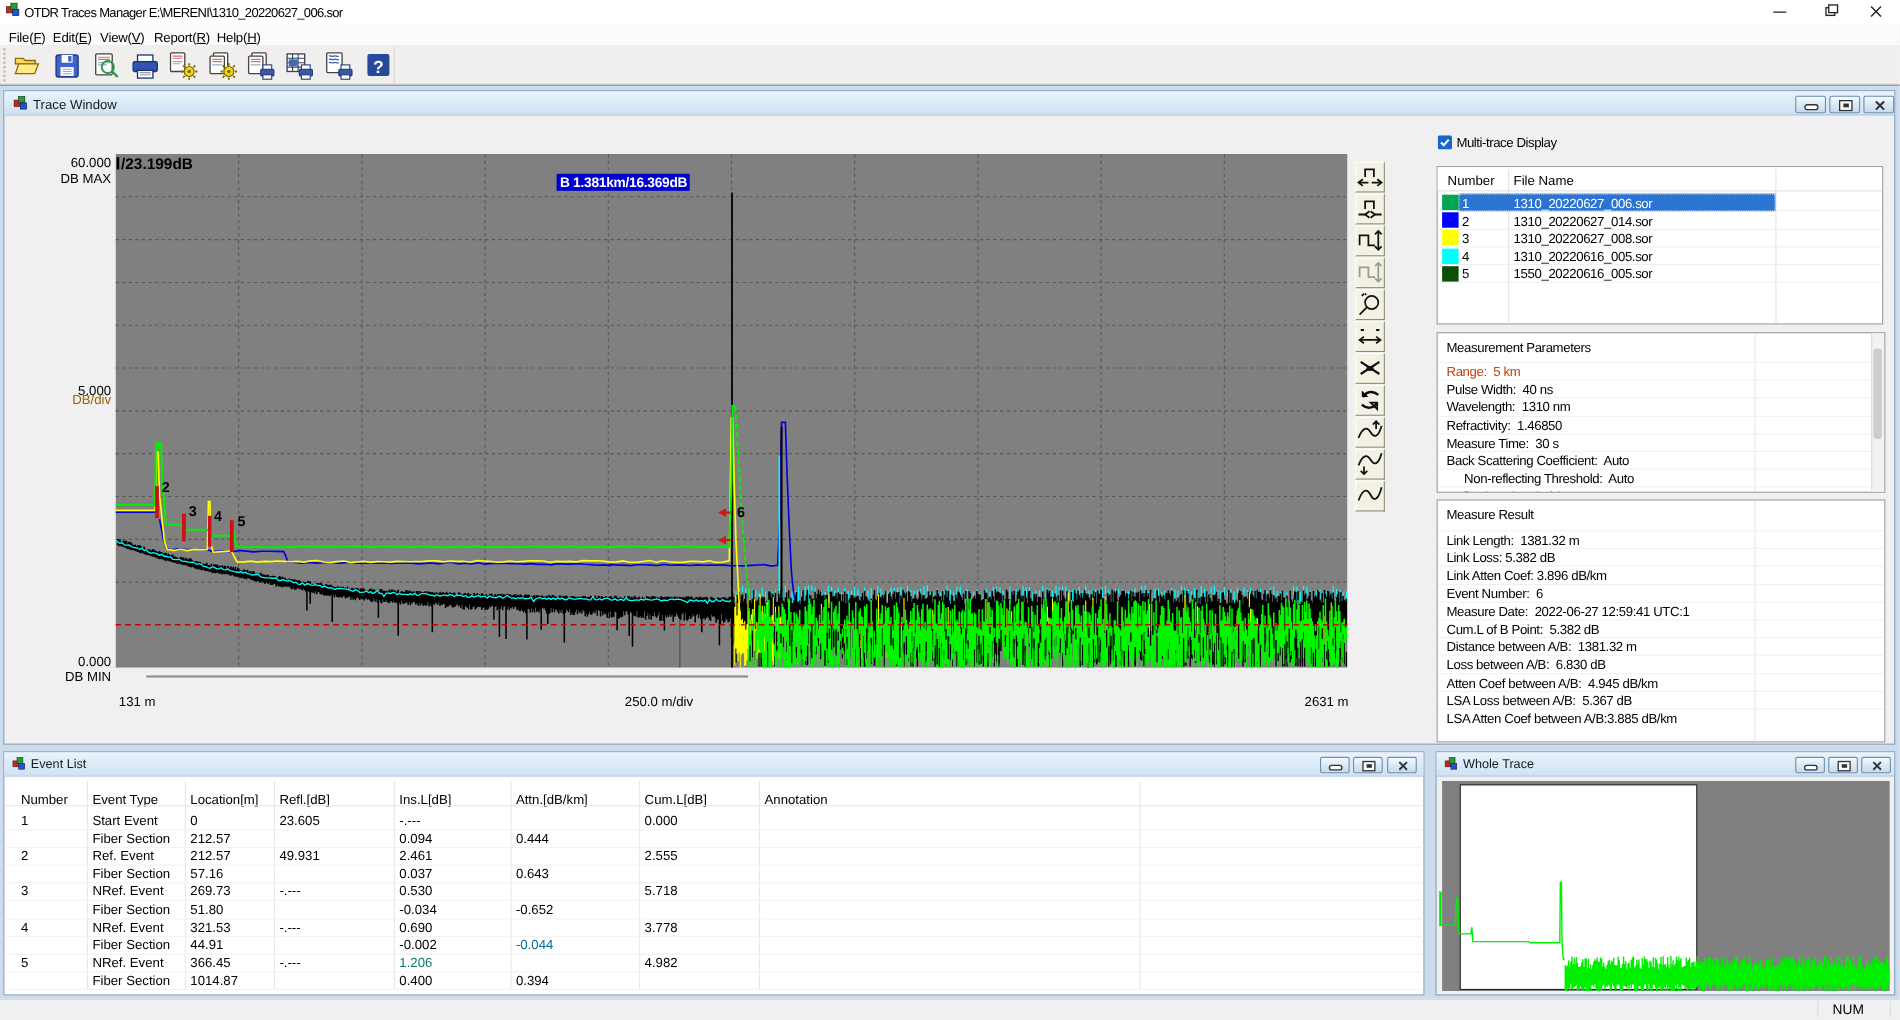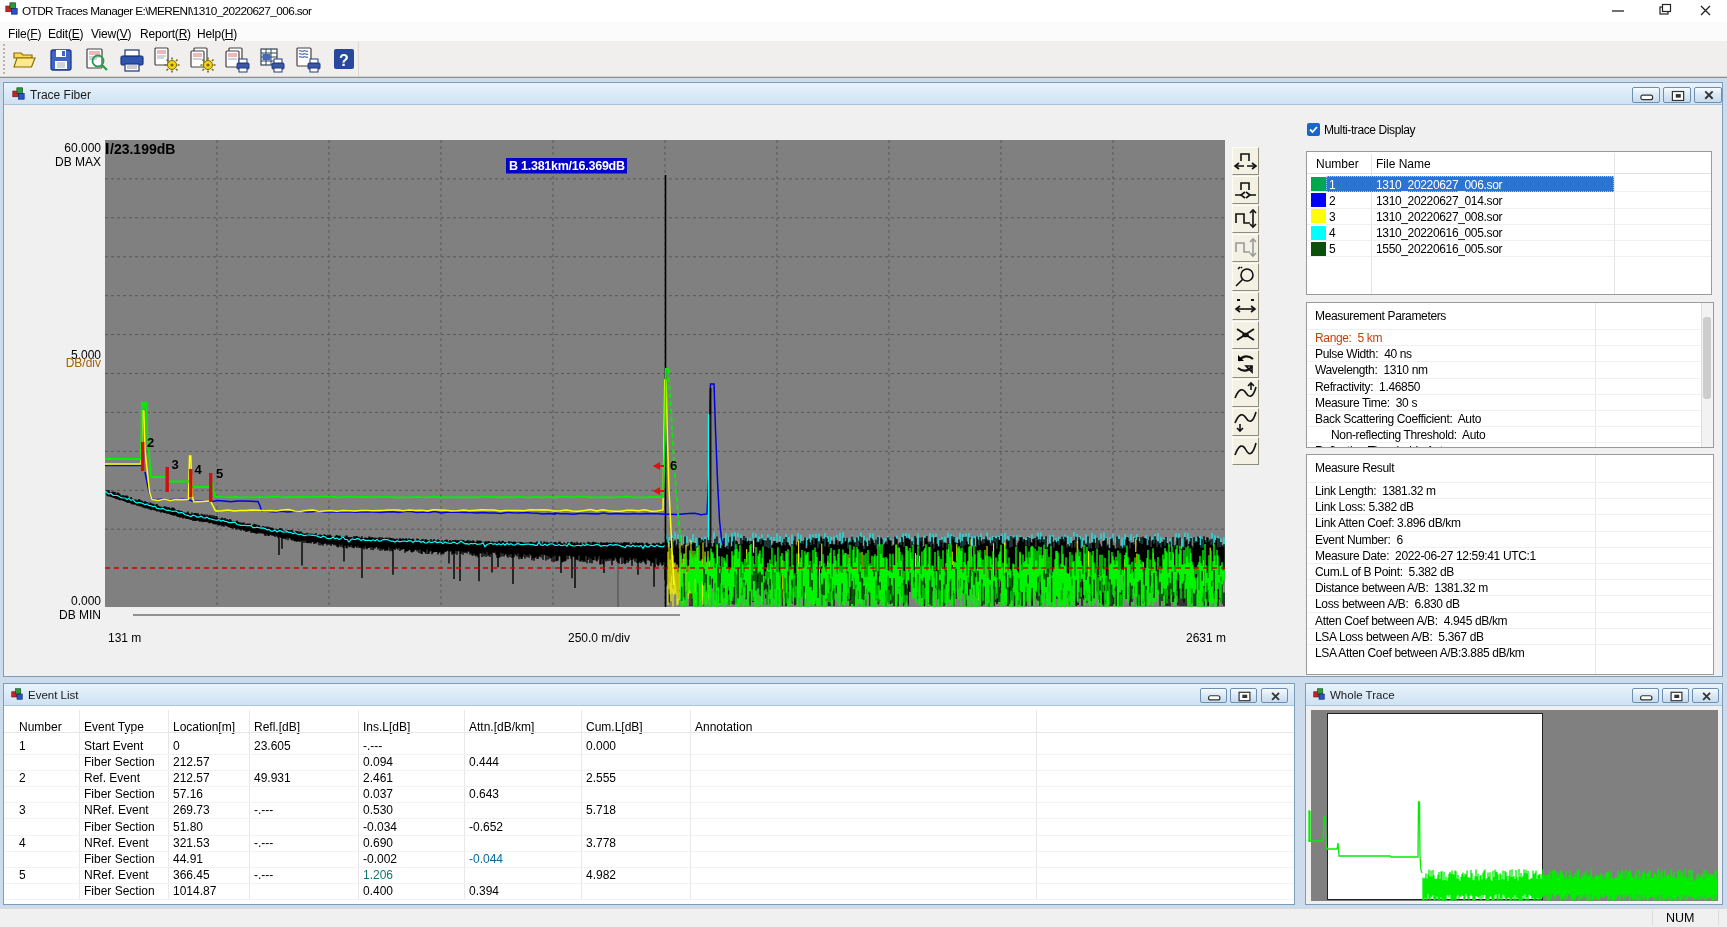--- a/index.html
+++ b/index.html
@@ -97,21 +97,21 @@
     <text x="12" y="19" font-family="Liberation Sans, sans-serif" font-size="16" font-weight="bold" fill="#fff" text-anchor="middle">?</text>
   </svg>
 <div style="position:absolute;left:0;top:77px;width:1727px;height:831px;background:#ccdcec;border-top:1px solid #8e8e8e"></div>
 <div style="position:absolute;left:3px;top:82px;width:1720px;height:595px;background:#f0f0f0;border:1px solid #7d9cb8">
     <div style="position:absolute;left:0;top:0;width:100%;height:22px;background:linear-gradient(180deg,#eaf3fc,#dcebf7 45%,#cfe2f3);border-bottom:1px solid #aac4da"></div>
     <svg width="13" height="13" viewBox="0 0 16 16" style="position:absolute;left:8px;top:4px">
       <rect x="1" y="5" width="7" height="7" fill="#cc2222" stroke="#661111" stroke-width="0.8"></rect>
       <rect x="6" y="1" width="7" height="7" fill="#2a9a3a" stroke="#114411" stroke-width="0.8"></rect>
       <rect x="8" y="8" width="7" height="7" fill="#2255cc" stroke="#112266" stroke-width="0.8"></rect>
     </svg>
-    <div style="position:absolute;left:26px;top:5px;font:12px 'Liberation Sans', sans-serif;color:#1a1a1a;white-space:nowrap">Trace Fiber</div>
+    <div style="position:absolute;left:26px;top:5px;font:12px 'Liberation Sans', sans-serif;color:#1a1a1a;white-space:nowrap">Trace Window</div>
     <div style="position:absolute;left:1628px;top:4px;width:28px;height:16px;background:linear-gradient(180deg,#f7fbfe,#dceaf6 45%,#c6dbee);border:1px solid #6d8eae;border-radius:2px;box-sizing:border-box">
       <svg width="26" height="14" viewBox="0 0 26 14" style="display:block">
         <rect x="7.840000000000001" y="7.2" width="11.76" height="4.48" rx="2" fill="#fdfdfd" stroke="#333" stroke-width="1.2"></rect>
       </svg>
     </div>
     <div style="position:absolute;left:1659px;top:4px;width:28px;height:16px;background:linear-gradient(180deg,#f7fbfe,#dceaf6 45%,#c6dbee);border:1px solid #6d8eae;border-radius:2px;box-sizing:border-box">
       <svg width="26" height="14" viewBox="0 0 26 14" style="display:block">
         <rect x="8.4" y="3.52" width="11.200000000000001" height="8.96" fill="#fdfdfd" stroke="#333" stroke-width="1.2"></rect>
         <rect x="11.76" y="6.08" width="5.04" height="3.52" fill="#333"></rect>
       </svg>

